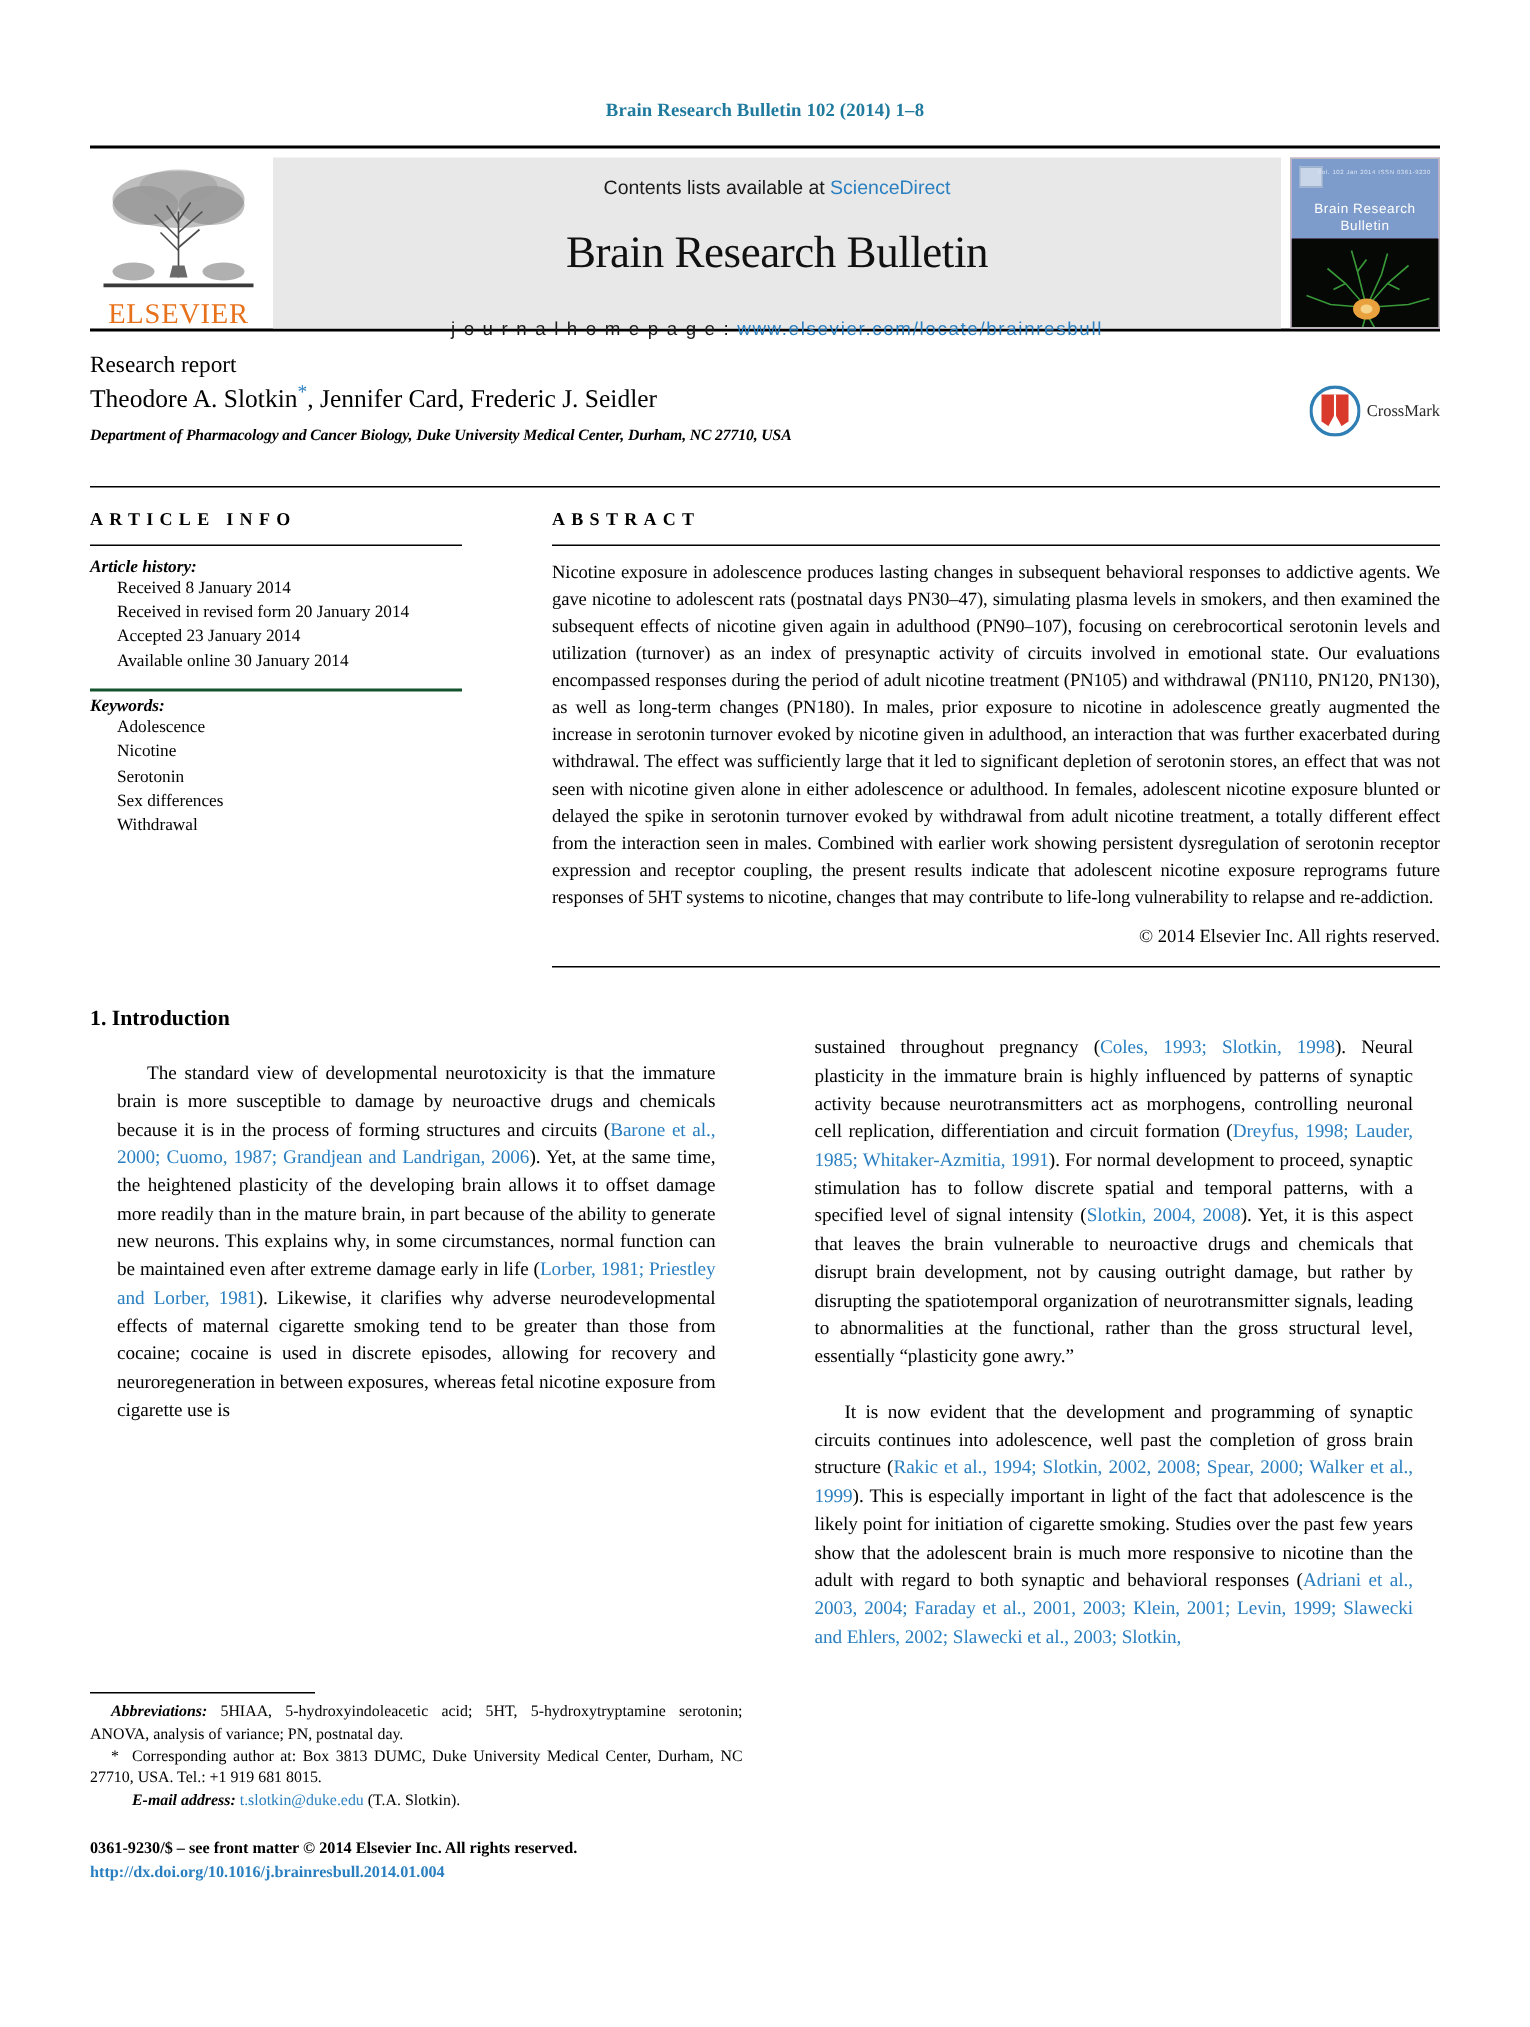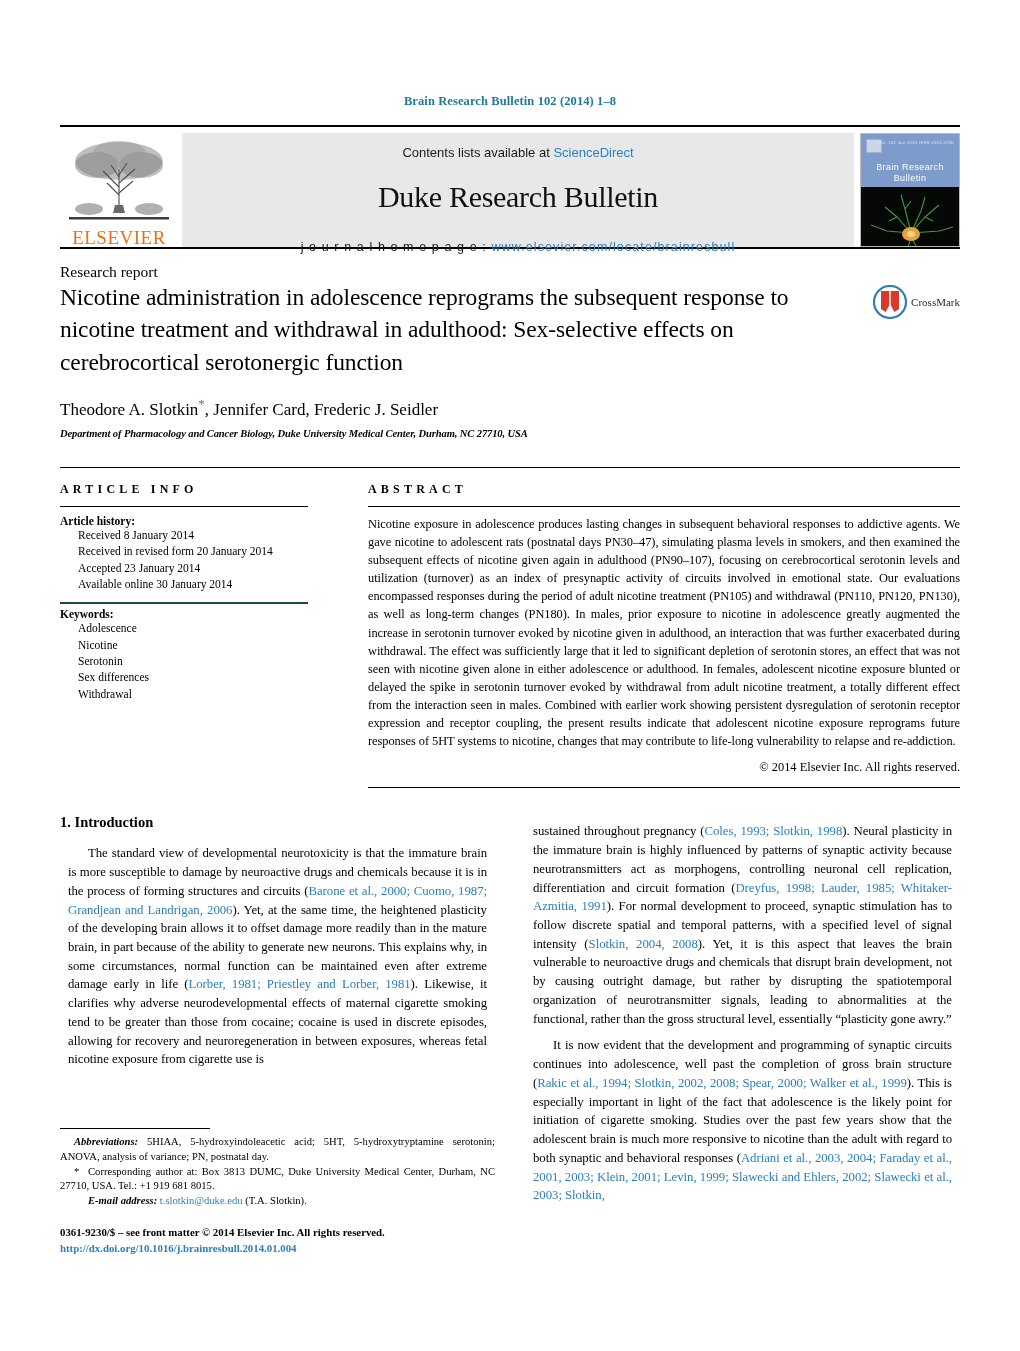--- a/index.html
+++ b/index.html
@@ -16,21 +16,21 @@
 
   .page { position: relative; width: 1020px; height: 1351px; padding: 0; }
 
   
   .running-head {
     text-align: center;
     font-family: "Liberation Serif", serif;
     font-size: 12.5px;
     font-weight: bold;
     color: #1f7a9e;
-    padding-top: 94px;
+    padding-top: 66px;
     letter-spacing: 0.1px;
   }
 
   
   .banner-wrap {
     margin: 16px 60px 0 60px;
     border-top: 2px solid #000;
     padding-top: 6px;
     display: flex;
     align-items: stretch;
@@ -178,21 +178,21 @@
   .sec-head {
     font-family: "Liberation Serif", serif;
     font-weight: bold;
     font-size: 12px;
     letter-spacing: 4.2px;
     margin-bottom: 9px;
   }
   .hr-thin { border-top: 1px solid #000; margin: 0 0 8px 0; }
 
   .info-label {
-    font-weight: bold;
+    font-style: italic; font-weight: bold;
     font-size: 11.5px; margin: 0;
   }
   .info-line { font-size: 11.5px; line-height: 1.42; margin-left: 18px; }
   .kw-block { margin-top: 10px; padding-top: 4px; border-top: 2px solid #14532d; }
 
   .abstract-body {
     font-size: 12.4px;
     line-height: 1.46;
     text-align: justify;
     letter-spacing: -0.05px;
@@ -215,21 +215,21 @@
     font-family: "Liberation Serif", serif;
     font-weight: bold;
     font-size: 14.5px;
     margin: 0 0 13px 0;
   }
   .para {
     font-size: 12.8px;
     line-height: 1.465;
     text-align: justify;
     text-indent: 20px;
-    margin: 8px;
+    margin: 18px;
     letter-spacing: -0.05px;
   }
   .para + .para { margin-top: 0; }
   .ref { color: #2a7fc0; }
 
   
   .footnote-area {
     position: absolute;
     left: 60px;
     top: 1128px;
@@ -287,21 +287,21 @@
         </g>
         <rect x="2" y="82" width="100" height="2.5" fill="#3a3a3a"></rect>
       </svg>
       <div class="elsevier-word">ELSEVIER</div>
     </div>
 
     <div class="banner-center">
       <div class="contents-line">
         <span>Contents lists available at </span><span class="sd">ScienceDirect</span>
       </div>
-      <div class="journal-name">Duke Research Bulletin</div>
+      <div class="journal-name">Brain Research Bulletin</div>
       <div class="homepage-line">
         <span>j o u r n a l   h o m e p a g e :   </span><span class="url">www.elsevier.com/locate/brainresbull</span>
       </div>
     </div>
 
     <div class="cover-thumb">
       <div class="cover-top">
         <div class="cover-masthead"></div>
         <div class="cover-issue">Vol. 102  Jan 2014   ISSN 0361-9230</div>
         <div class="cover-title">Brain Research<br>Bulletin</div>
@@ -326,21 +326,20 @@
           <ellipse cx="50" cy="47" rx="4" ry="3" fill="#f6d58a"></ellipse>
         </svg>
       </div>
     </div>
   </div>
 
   <div class="banner-bottom-rule"></div>
 
   <div class="article-head">
     <div class="research-report">Research report</div>
-    <h1 class="paper-title">Nicotine administration in adolescence reprograms the subsequent response to nicotine treatment and withdrawal in adulthood: Sex-selective effects on cerebrocortical serotonergic function</h1>
     <div class="authors">
       <span>Theodore A. Slotkin</span><span class="star">*</span><span>, Jennifer Card, Frederic J. Seidler</span>
     </div>
     <div class="affiliation">Department of Pharmacology and Cancer Biology, Duke University Medical Center, Durham, NC 27710, USA</div>
 
     <div class="crossmark">
       <svg width="34" height="34" viewBox="0 0 34 34">
         <circle cx="17" cy="17" r="16" fill="#ffffff" stroke="#2f7fb5" stroke-width="2.2"></circle>
         <circle cx="17" cy="17" r="13.5" fill="#ffffff"></circle>
         <path d="M8 6 h18 v18 l-9 6 l-9 -6 Z" fill="#d93a2b"></path>

